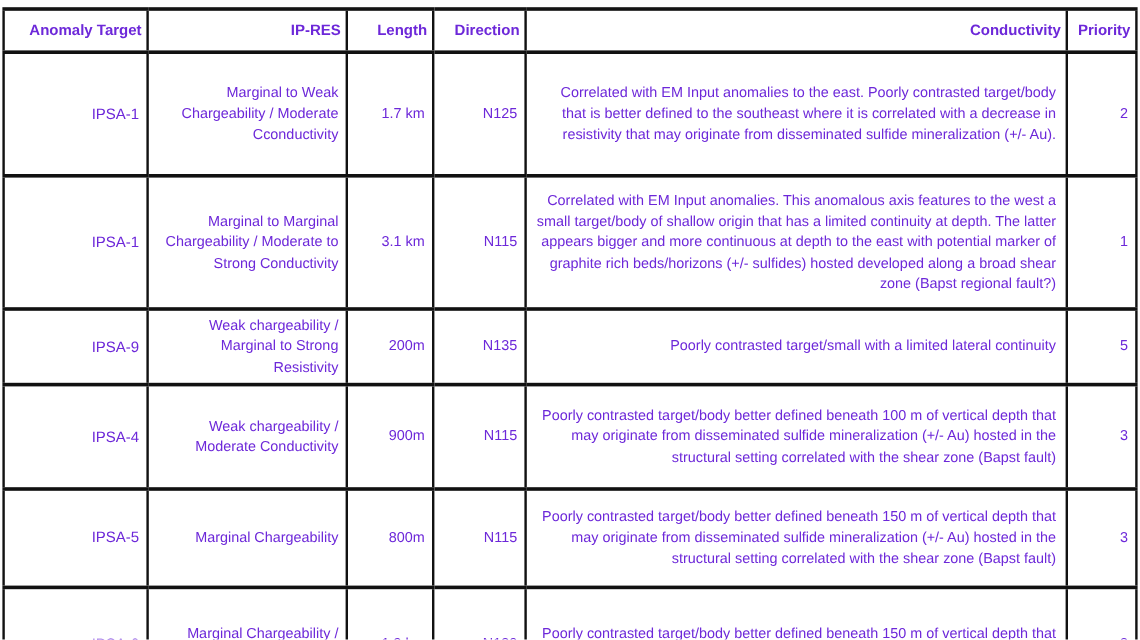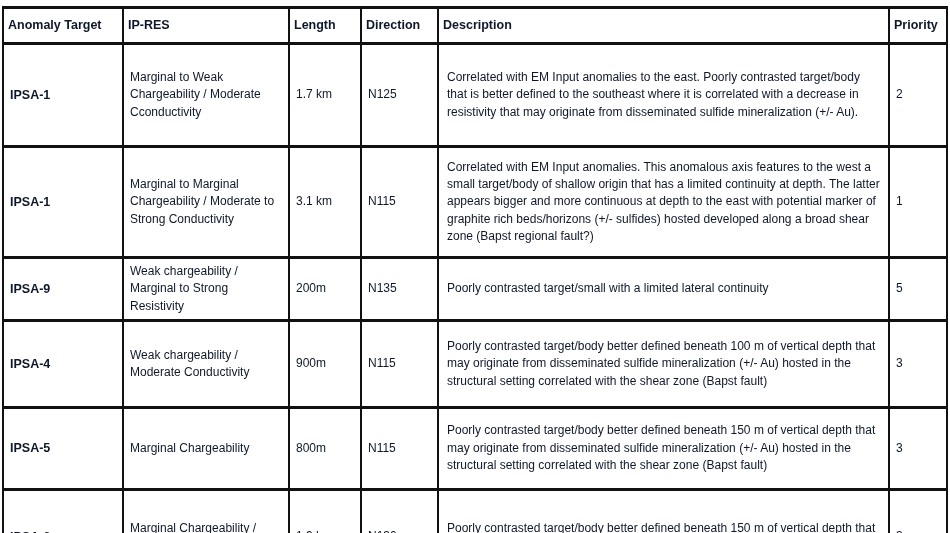--- a/index.html
+++ b/index.html
@@ -16,35 +16,35 @@
     border-collapse: collapse;
     table-layout: fixed;
     width: 944px;
     margin: 6px 0 0 2px;
     background: #ffffff;
   }
   .anomaly-table th,
   .anomaly-table td {
     border: solid #111111;
     border-width: 3px 2px;       
-    text-align: left;
+    text-align: right;
     vertical-align: middle;
-    color: #0f172a;
+    color: #6d28d9;
     padding: 3px 6px;
     line-height: 1.45;
     word-wrap: break-word;
   }
   .anomaly-table thead th {
     font-size: 12.5px;
     font-weight: bold;
     border-bottom-width: 3px;
     padding: 6px 4px;
   }
   .anomaly-table td { font-size: 12px; }
-  .anomaly-table td.col-target { font-weight: bold; font-size: 12.5px; }
+  .anomaly-table td.col-target { font-weight: normal; font-size: 12.5px; }
   .anomaly-table td.col-desc   { padding: 3px 8px; }
   
   col.c-target { width: 120px; }
   col.c-ipres  { width: 166px; }
   col.c-length { width: 72px;  }
   col.c-dir    { width: 77px;  }
   col.c-desc   { width: 451px; }
   col.c-prio   { width: 58px;  }
 </style>
 </head>
@@ -58,21 +58,21 @@
     <col class="c-dir">
       <col class="c-desc">
       <col class="c-prio">
   </colgroup>
   <thead>
     <tr style="height:36px;">
       <th>Anomaly Target</th>
       <th>IP-RES</th>
       <th>Length</th>
       <th>Direction</th>
-      <th>Description</th>
+      <th>Conductivity</th>
       <th>Priority</th>
     </tr>
   </thead>
   <tbody>
     <tr style="height:103px;">
       <td class="col-target">IPSA-1</td>
       <td class="col-ipres">Marginal to Weak Chargeability / Moderate Cconductivity</td>
       <td class="col-length">1.7 km</td>
       <td class="col-dir">N125</td>
       <td class="col-desc">Correlated with EM Input anomalies to the east. Poorly contrasted target/body that is better defined to the southeast where it is correlated with a decrease in resistivity that may originate from disseminated sulfide mineralization (+/- Au).</td>

